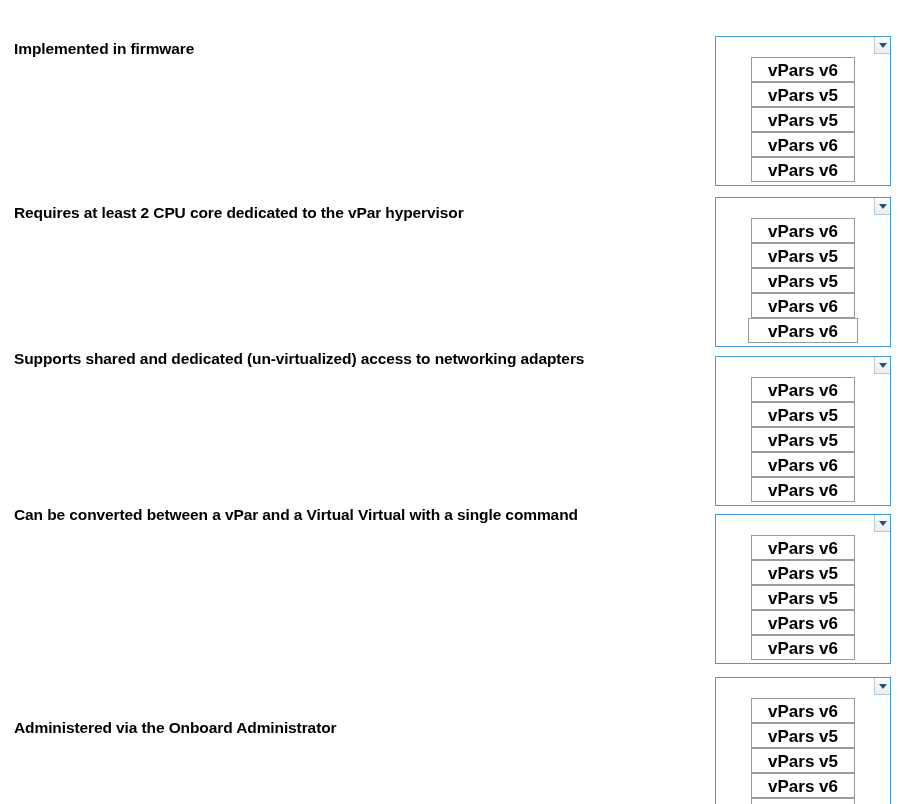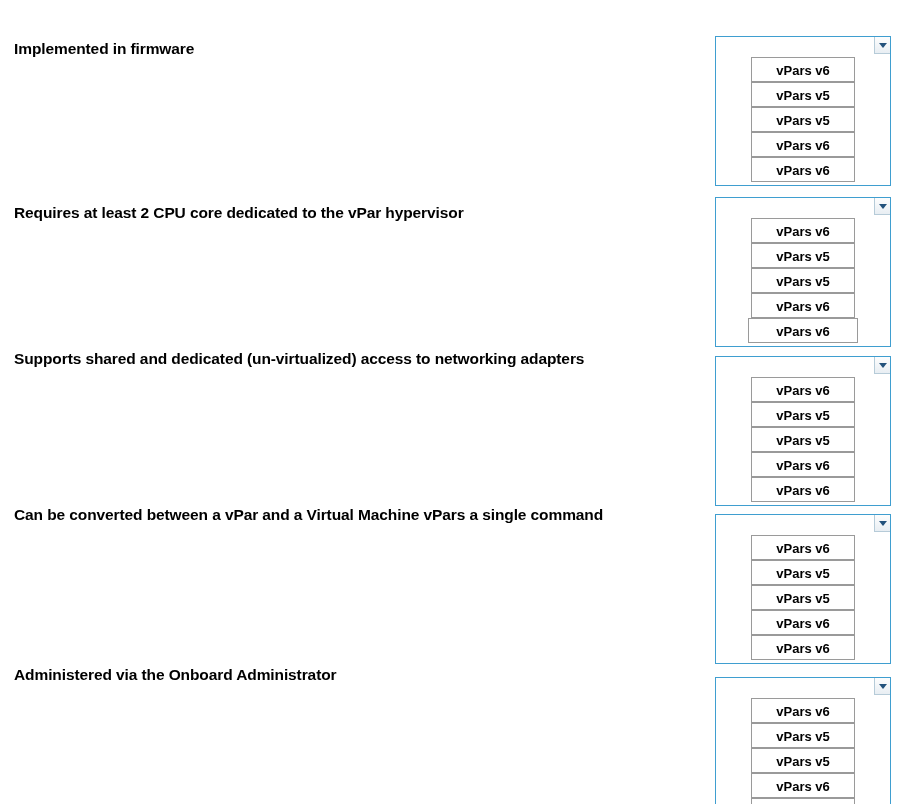--- a/index.html
+++ b/index.html
@@ -63,21 +63,21 @@
     align-items: center;
     justify-content: center;
   }
   .dd-arrow svg { display: block; }
   .dd-list {
     padding: 1px 0 3px 0;
   }
   .dd-option {
     height: 25px;
     line-height: 25px;
-    font-size: 13px;
+    font-size: 17px;
     font-weight: bold;
     color: #000000;
     text-align: center;
     box-sizing: border-box;
     border: 1px solid #9a9a9a;
     background: #ffffff;
     margin: 0 auto 0 auto;
     width: 104px;
   }
   .dd-option.wide {
@@ -143,41 +143,41 @@
         <div class="dd-option">vPars v6</div>
         <div class="dd-option">vPars v5</div>
         <div class="dd-option">vPars v5</div>
         <div class="dd-option">vPars v6</div>
         <div class="dd-option">vPars v6</div>
       </div>
     </div>
   </div>
 
   <div class="row">
-    <div class="prompt" style="top:474px;">Can be converted between a vPar and a Virtual Machine vPars a single command</div>
+    <div class="prompt" style="top:474px;">Can be converted between a vPar and a Virtual Virtual with a single command</div>
     <div class="dropdown" style="top:483px;">
       <div class="dd-head">
           <span class="dd-arrow">
           <svg width="8" height="5" viewBox="0 0 8 5">
               <path d="M0 0 L8 0 L4 5 Z" fill="#23527c"></path>
             </svg>
         </span>
       </div>
       <div class="dd-list">
         <div class="dd-option">vPars v6</div>
         <div class="dd-option">vPars v5</div>
         <div class="dd-option">vPars v5</div>
         <div class="dd-option">vPars v6</div>
         <div class="dd-option">vPars v6</div>
       </div>
     </div>
   </div>
 
   <div class="row">
-    <div class="prompt" style="top:634px;">Administered via the Onboard Administrator</div>
+    <div class="prompt" style="top:687px;">Administered via the Onboard Administrator</div>
     <div class="dropdown" style="top:646px;">
       <div class="dd-head">
           <span class="dd-arrow">
           <svg width="8" height="5" viewBox="0 0 8 5">
               <path d="M0 0 L8 0 L4 5 Z" fill="#23527c"></path>
             </svg>
         </span>
       </div>
       <div class="dd-list">
         <div class="dd-option">vPars v6</div>

